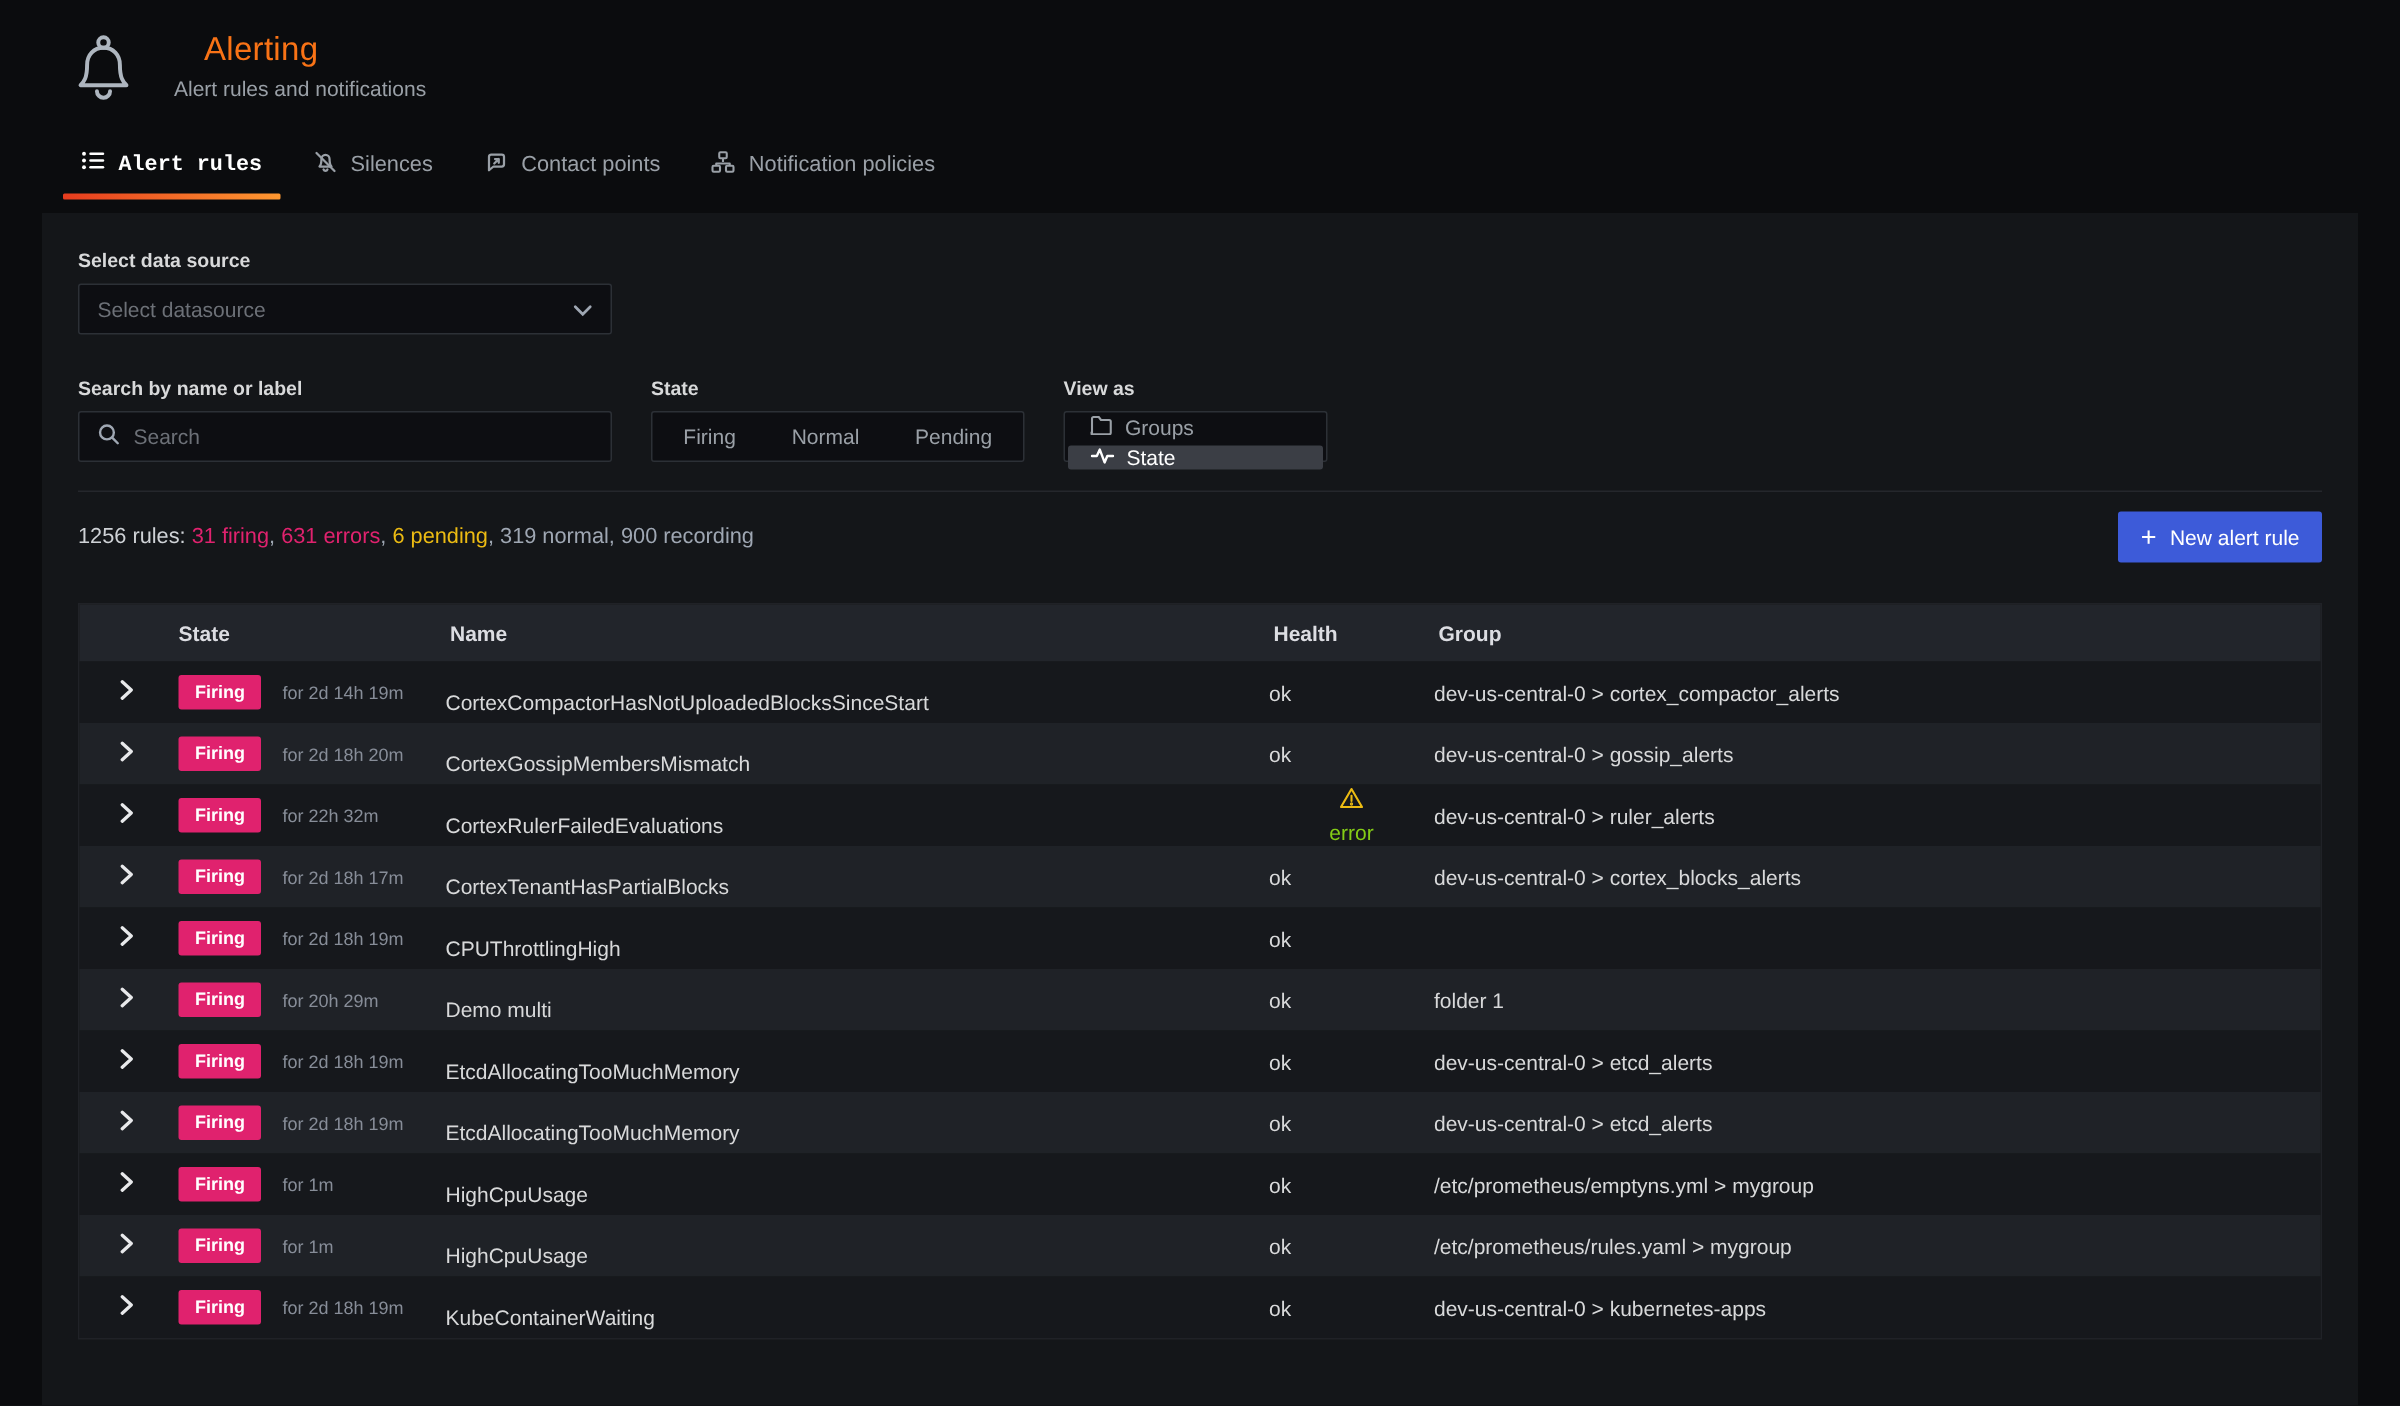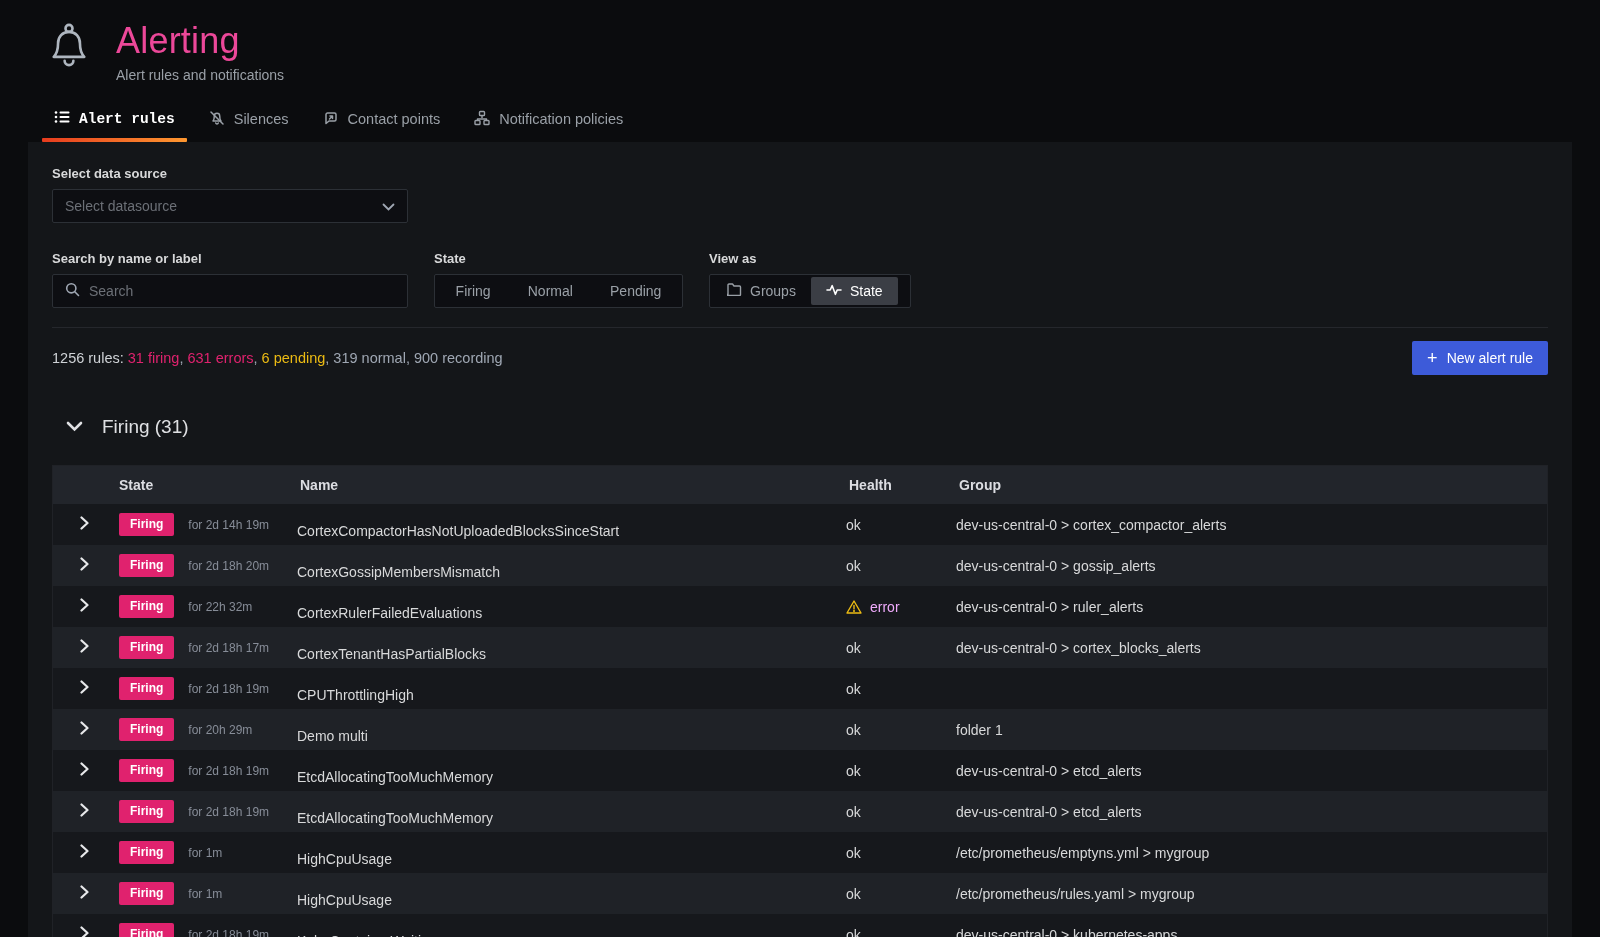--- a/index.html
+++ b/index.html
@@ -6,21 +6,21 @@
   html,body { width:1600px; height:937px; overflow:hidden; }
   body {
     background:#0b0c0e;
     font-family:"Liberation Sans", sans-serif;
     color:#d8d9da;
     position:relative;
   }
   
   .page-header { display:flex; align-items:flex-start; gap:26px; padding:20px 0 0 48px; }
   .page-header .bell { margin-top:2px; }
-  .page-title { font-size:36px; font-weight:500; color:#ec4899; letter-spacing:.2px; }
+  .page-title { font-size:22px; font-weight:500; color:#f97316; letter-spacing:.2px;margin-left:20px; }
   .page-subtitle { font-size:14px; color:#9aa0a7; margin-top:5px; }
 
   
   .tab-bar { display:flex; gap:6px; margin-top:18px; padding-left:40px; }
   .tab {
     display:flex; align-items:center; gap:9px;
     padding:8px 14px 13px 14px; font-size:14.5px; color:#9aa0a7;
     cursor:pointer; position:relative;
   }
   .tab svg { flex:0 0 auto; }
@@ -44,21 +44,21 @@
   .placeholder { color:#6c7077; }
   .filters-row { display:flex; gap:26px; margin-top:28px; align-items:flex-start; }
   .filter-col { display:flex; flex-direction:column; }
   .search-box { width:356px; gap:9px; }
   .group-box {
     height:34px; background:#0d0e12; border:1px solid #2c3036; border-radius:2px;
     display:flex; align-items:stretch; padding:0 2px;
   }
   .state-group { width:249px; justify-content:space-around; }
   .radio-btn { display:flex; align-items:center; padding:0 12px; color:#9aa0a7; font-size:14px; cursor:pointer; }
-  .viewas-group { width:202px; }
+  .viewas-group { width:176px;flex-direction:column; }
   .viewas-btn { display:flex; align-items:center; gap:8px; padding:0 15px; margin:2px 0; color:#9aa0a7; font-size:14px; cursor:pointer; border-radius:2px; }
   .viewas-btn.active { background:#3b3e45; color:#ffffff; font-weight:500; }
 
   .divider { height:1px; background:#25272c; margin-top:19px; }
 
   
   .stats-row { display:flex; justify-content:space-between; align-items:center; margin-top:13px; }
   .stats { font-size:14.5px; color:#cfd2d6; }
   .seg-firing, .seg-errors { color:#e0226e; font-weight:500; }
   .seg-pending { color:#ecbb13; font-weight:500; }
@@ -88,21 +88,21 @@
   .trow.even { background:#1f2227; }
   .expander { display:flex; justify-content:center; align-items:center; width:100%; height:100%; cursor:pointer; }
   .state-cell { display:flex; align-items:center; padding-left:3px; }
   .badge {
     background:#e0226e; color:#fff; font-size:12px; font-weight:700;
     padding:4px 11px; border-radius:2px; line-height:1.25;
   }
   .for-text { margin-left:14px; color:#878d98; font-size:12px; }
   .name-cell { color:#d8d9da;margin-top:12px; }
   .health-cell { display:flex; align-items:center; gap:8px; color:#d8d9da; }
-  .health-cell.error { color:#f0abfc; }
+  .health-cell.error { color:#84cc16;flex-direction:column; }
   .health-cell .warn { display:none; }
   .health-cell.error .warn { display:inline-flex; }
   .group-cell { color:#d8d9da; }
 </style>
 </head>
 <body>
 
 <div class="page-header">
   <span class="bell">
     <svg width="42" height="46" viewBox="0 0 48 52" fill="none" stroke="#aeb6bf" stroke-width="3" stroke-linecap="round" stroke-linejoin="round">
@@ -227,28 +227,20 @@
     <div class="stats">
       <span>1256 rules:</span>
       <span id="summary-segments"> <span class="seg-firing">31 firing</span><span class="sep">,</span> <span class="seg-errors">631 errors</span><span class="sep">,</span> <span class="seg-pending">6 pending</span><span class="sep">,</span> <span class="seg-normal">319 normal</span><span class="sep">,</span> <span class="seg-recording">900 recording</span></span>
     </div>
     <button class="btn-primary">
       <span class="plus">+</span>
       <span>New alert rule</span>
     </button>
   </div>
 
-  <div class="section-header">
-    <span>
-      <svg width="17" height="11" viewBox="0 0 17 11" fill="none" stroke="#dfe0e3" stroke-width="2.6" stroke-linecap="round">
-          <path d="M2 2 L8.5 8.5 L15 2"></path>
-        </svg>
-    </span>
-    <span class="section-title">Firing (31)</span>
-  </div>
 
   <div class="table">
     <div class="thead">
       <div></div>
       <div class="hcell">State</div>
       <div class="hcell">Name</div>
       <div class="hcell">Health</div>
       <div class="hcell">Group</div>
     </div>
     <div id="table-body">

